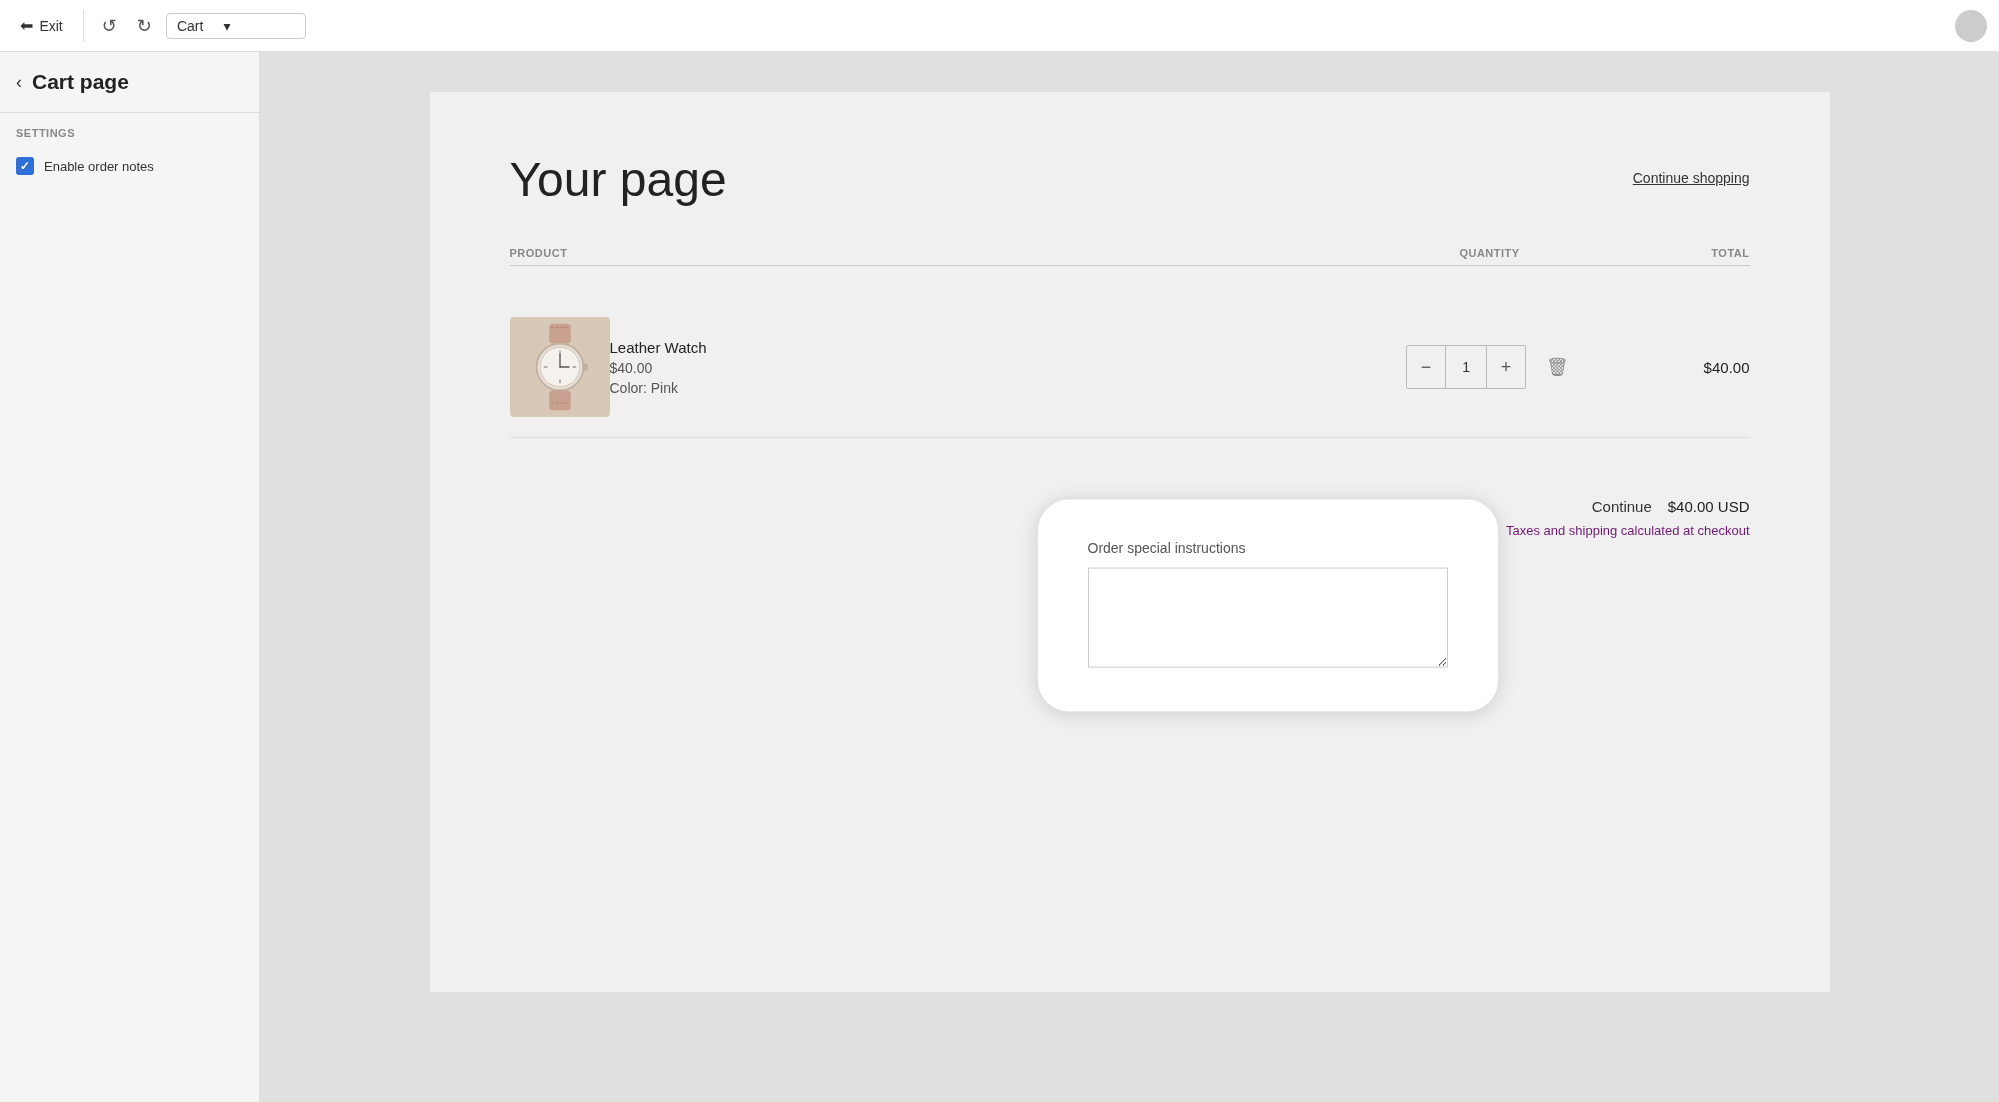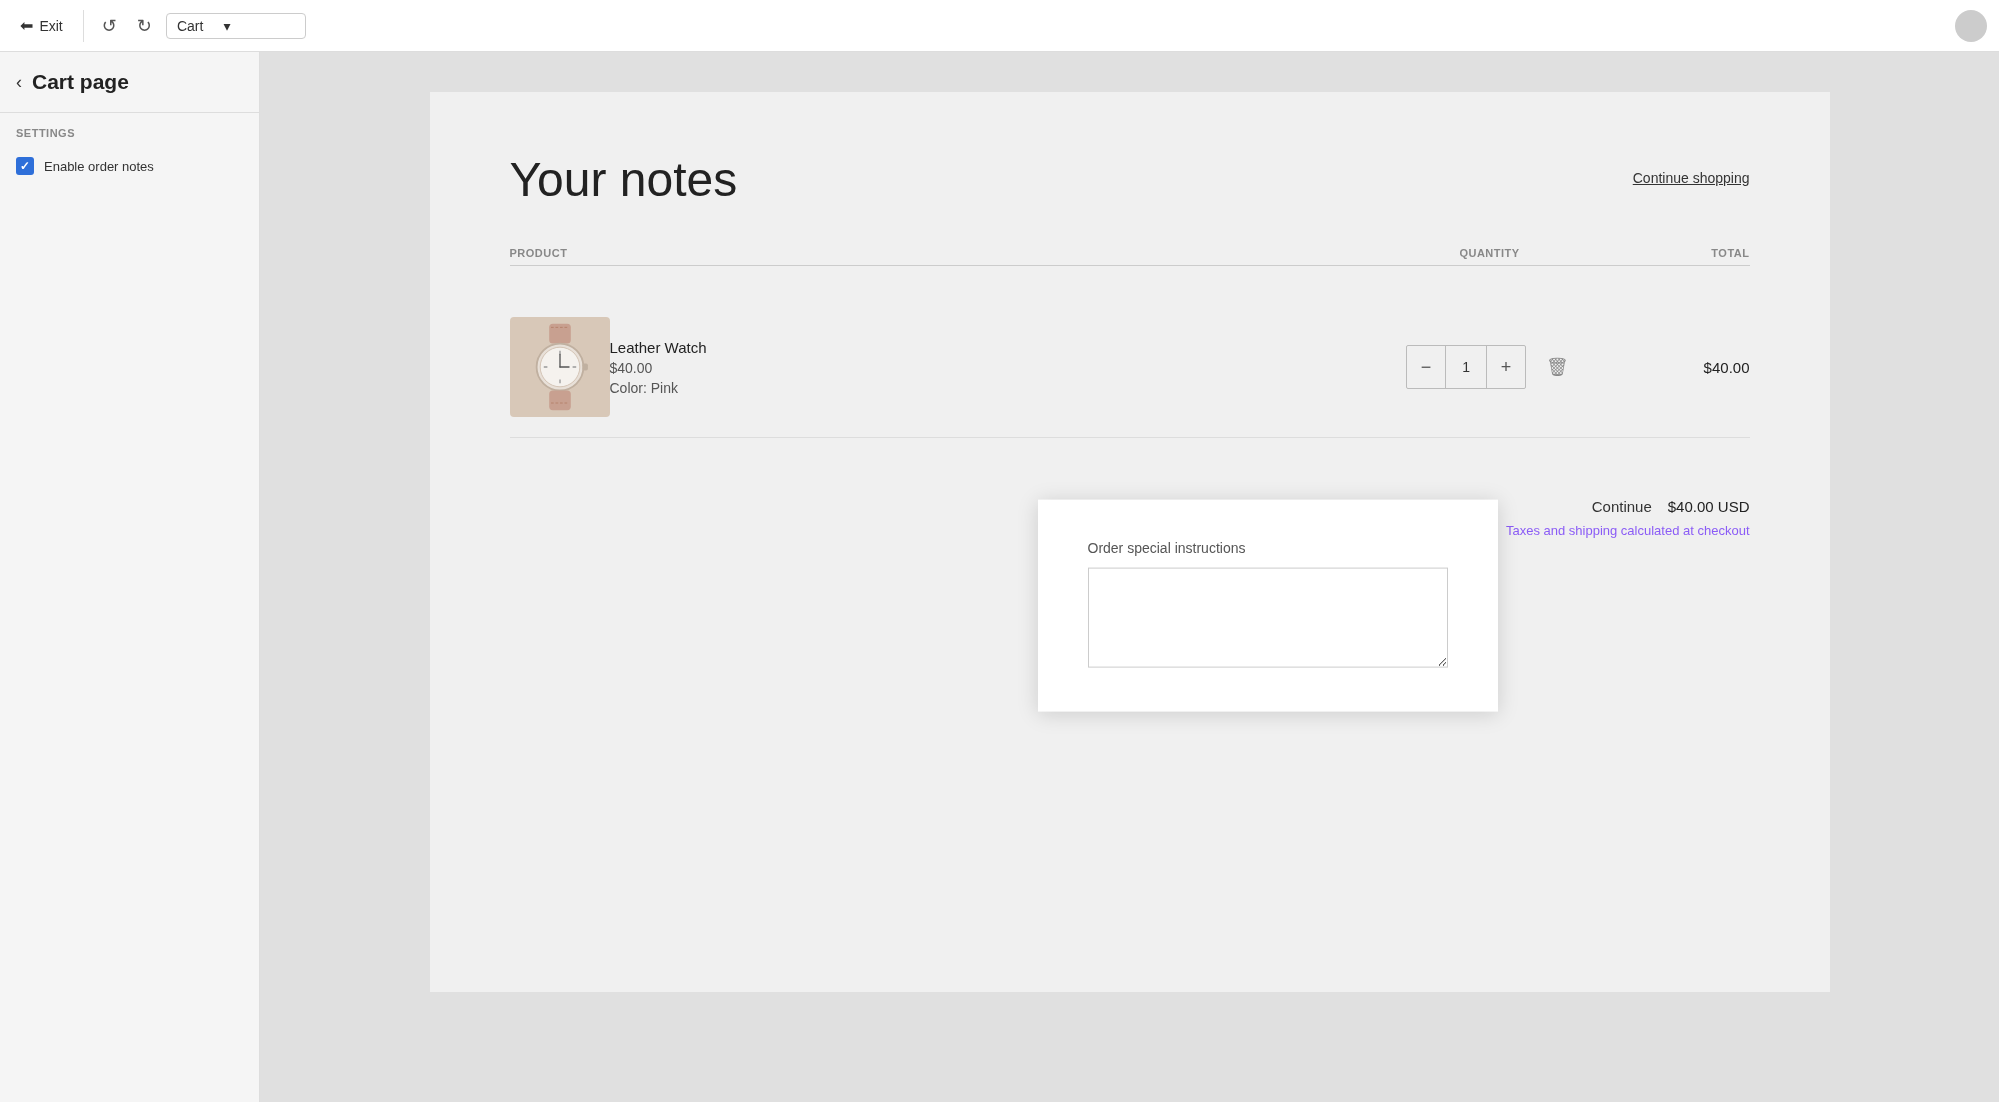--- a/index.html
+++ b/index.html
@@ -322,21 +322,21 @@
       font-size: 15px;
       color: #333;
     }
     .subtotal-value {
       font-size: 15px;
       color: #222;
       font-weight: 500;
     }
     .tax-note {
       font-size: 13px;
-      color: #8b5cf6;
+      color: #701a75;
       margin-bottom: 4px;
     }
     .checkout-btn {
       background: #2a2a2a;
       color: #c9a96e;
       border: none;
       padding: 18px 60px;
       font-size: 16px;
       cursor: pointer;
       letter-spacing: 0.5px;
@@ -347,20 +347,21 @@
     .order-notes-panel {
       position: absolute;
       left: 50%;
       top: 50%;
       transform: translate(-20%, -20%);
       background: #fff;
       padding: 40px 50px;
       width: 460px;
       box-shadow: 0 2px 20px rgba(0,0,0,0.15);
       z-index: 50;
+      border-radius: 31px;
     }
     .order-notes-label {
       font-size: 14px;
       color: #555;
       margin-bottom: 12px;
     }
     .order-notes-textarea {
       width: 100%;
       height: 100px;
       border: 1px solid #ccc;
@@ -404,21 +405,21 @@
     <div class="sidebar-option">
       <div class="checkbox-custom"></div>
       <span class="option-label">Enable order notes</span>
     </div>
   </div>
 
   <div class="content-area">
     <div class="cart-canvas">
 
       <div class="cart-header">
-        <h1 class="cart-title">Your notes</h1>
+        <h1 class="cart-title">Your page</h1>
         <a class="continue-shopping-link">Continue shopping</a>
       </div>
 
       <div class="cart-table-header">
         <div class="col-product">PRODUCT</div>
         <div class="col-quantity">QUANTITY</div>
         <div class="col-total">TOTAL</div>
       </div>
 
       <div class="cart-item">

